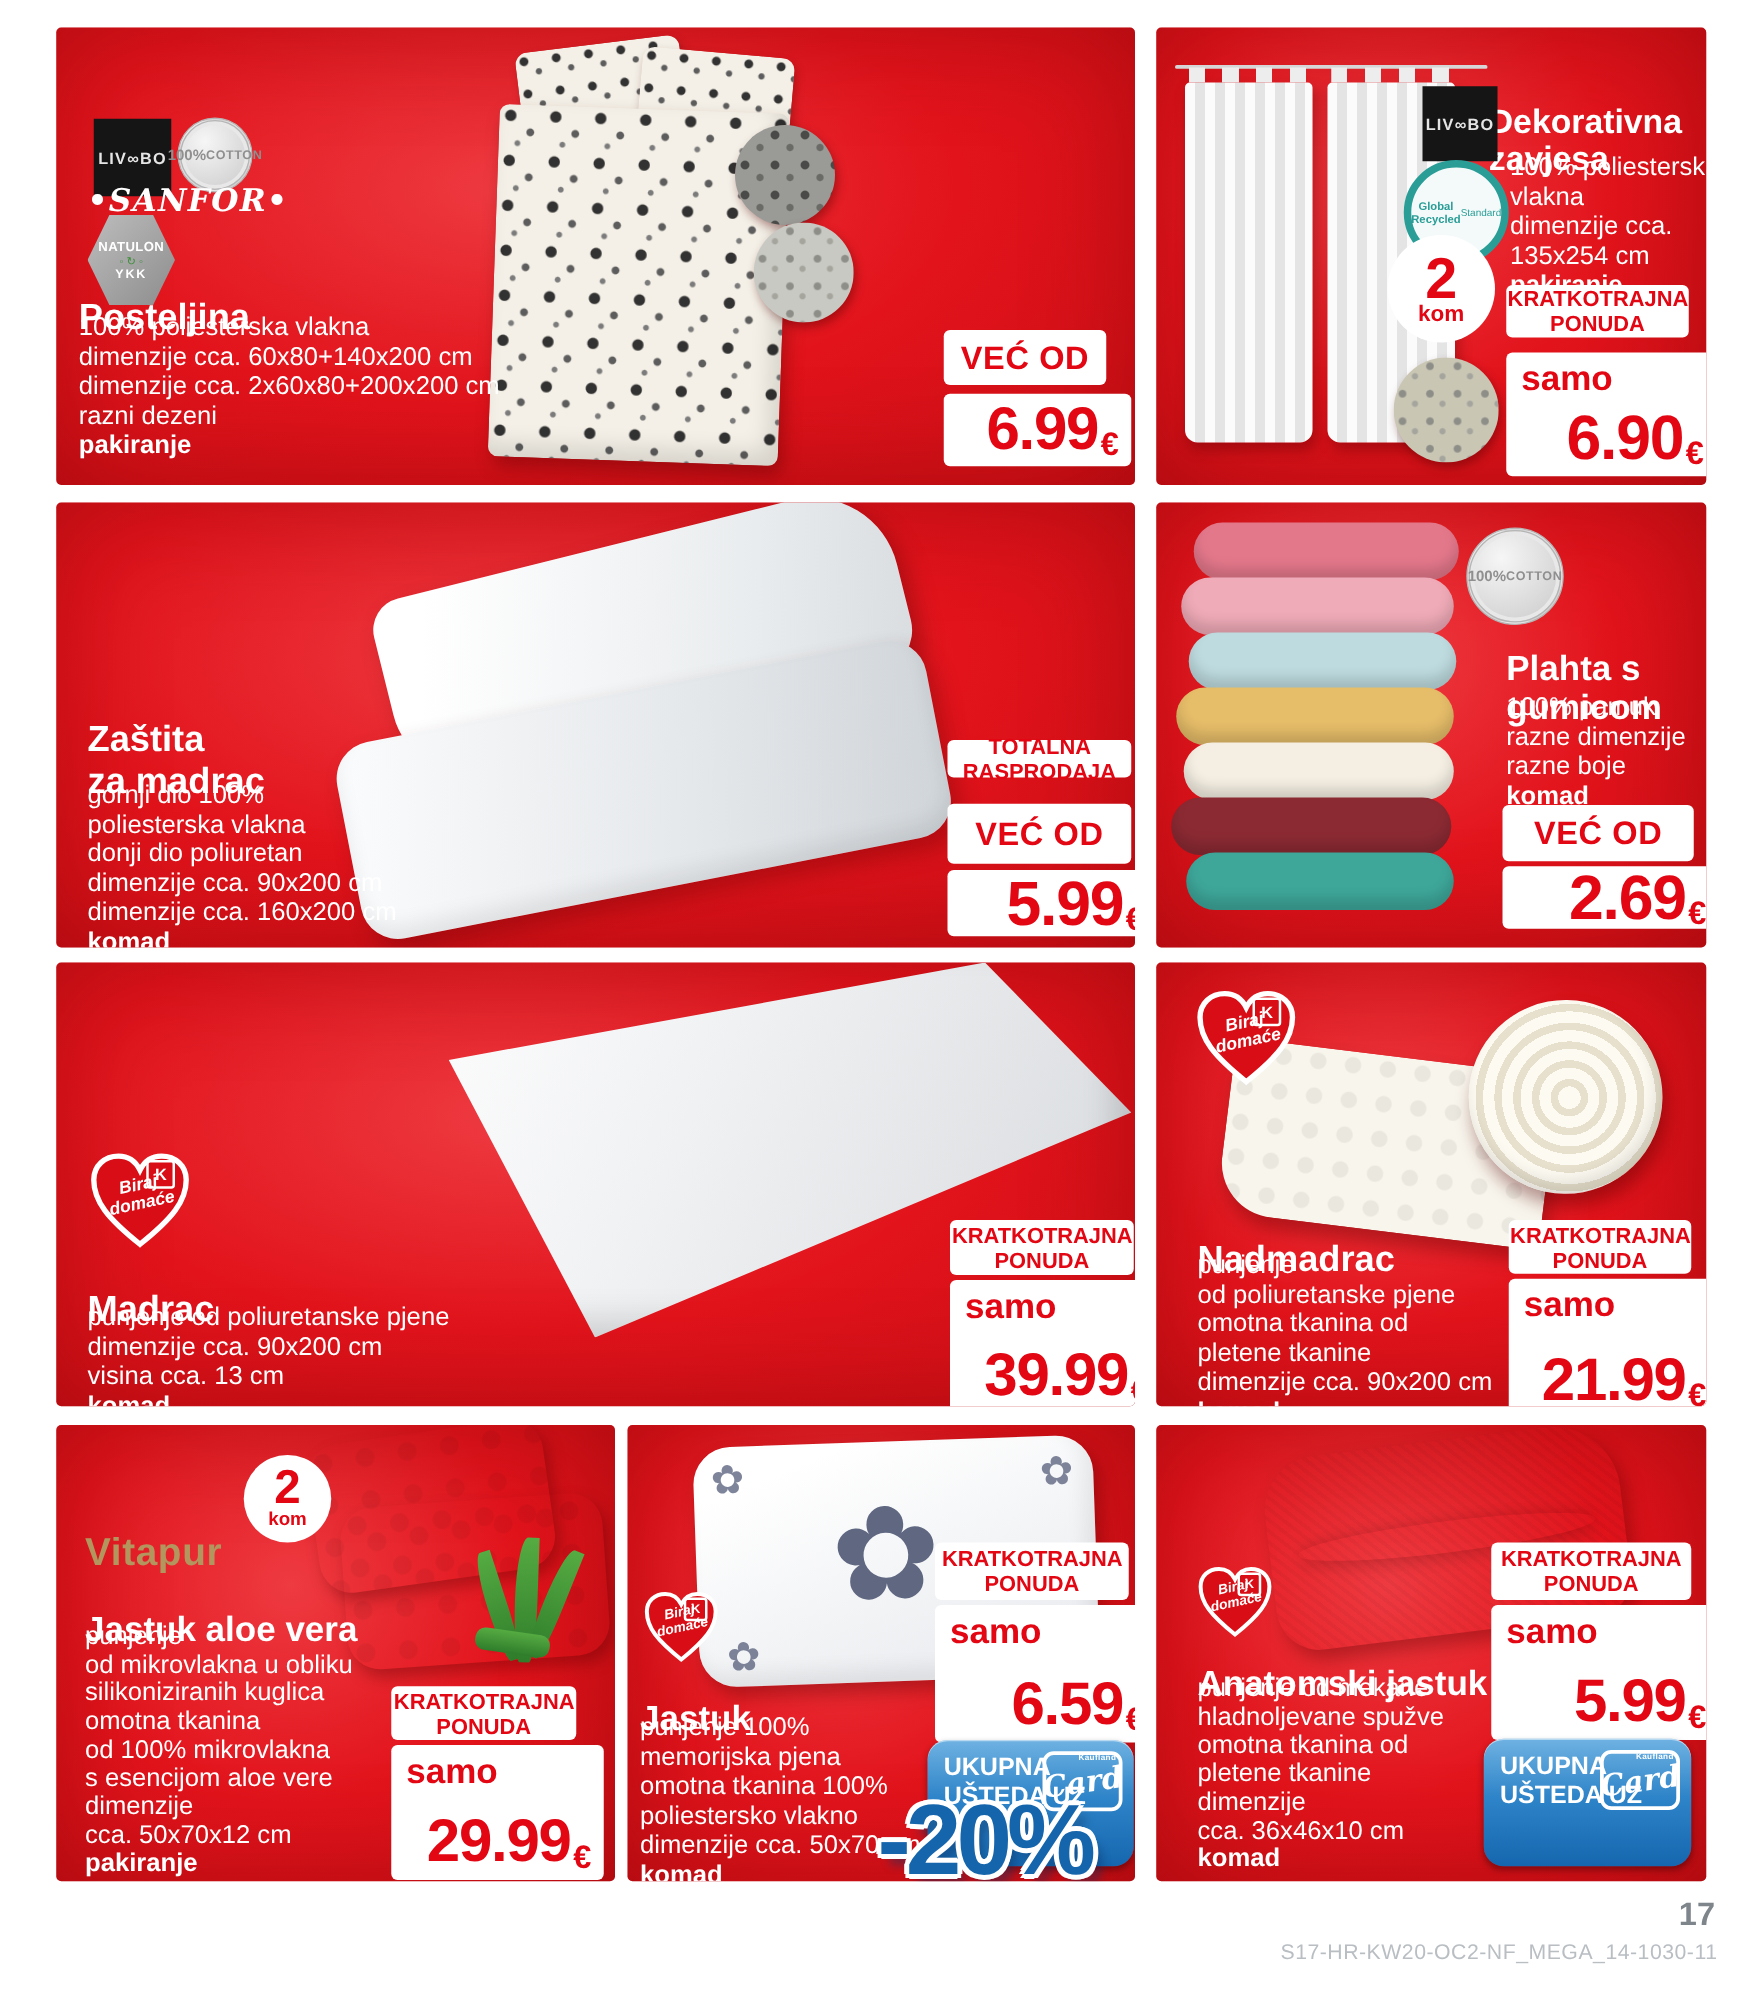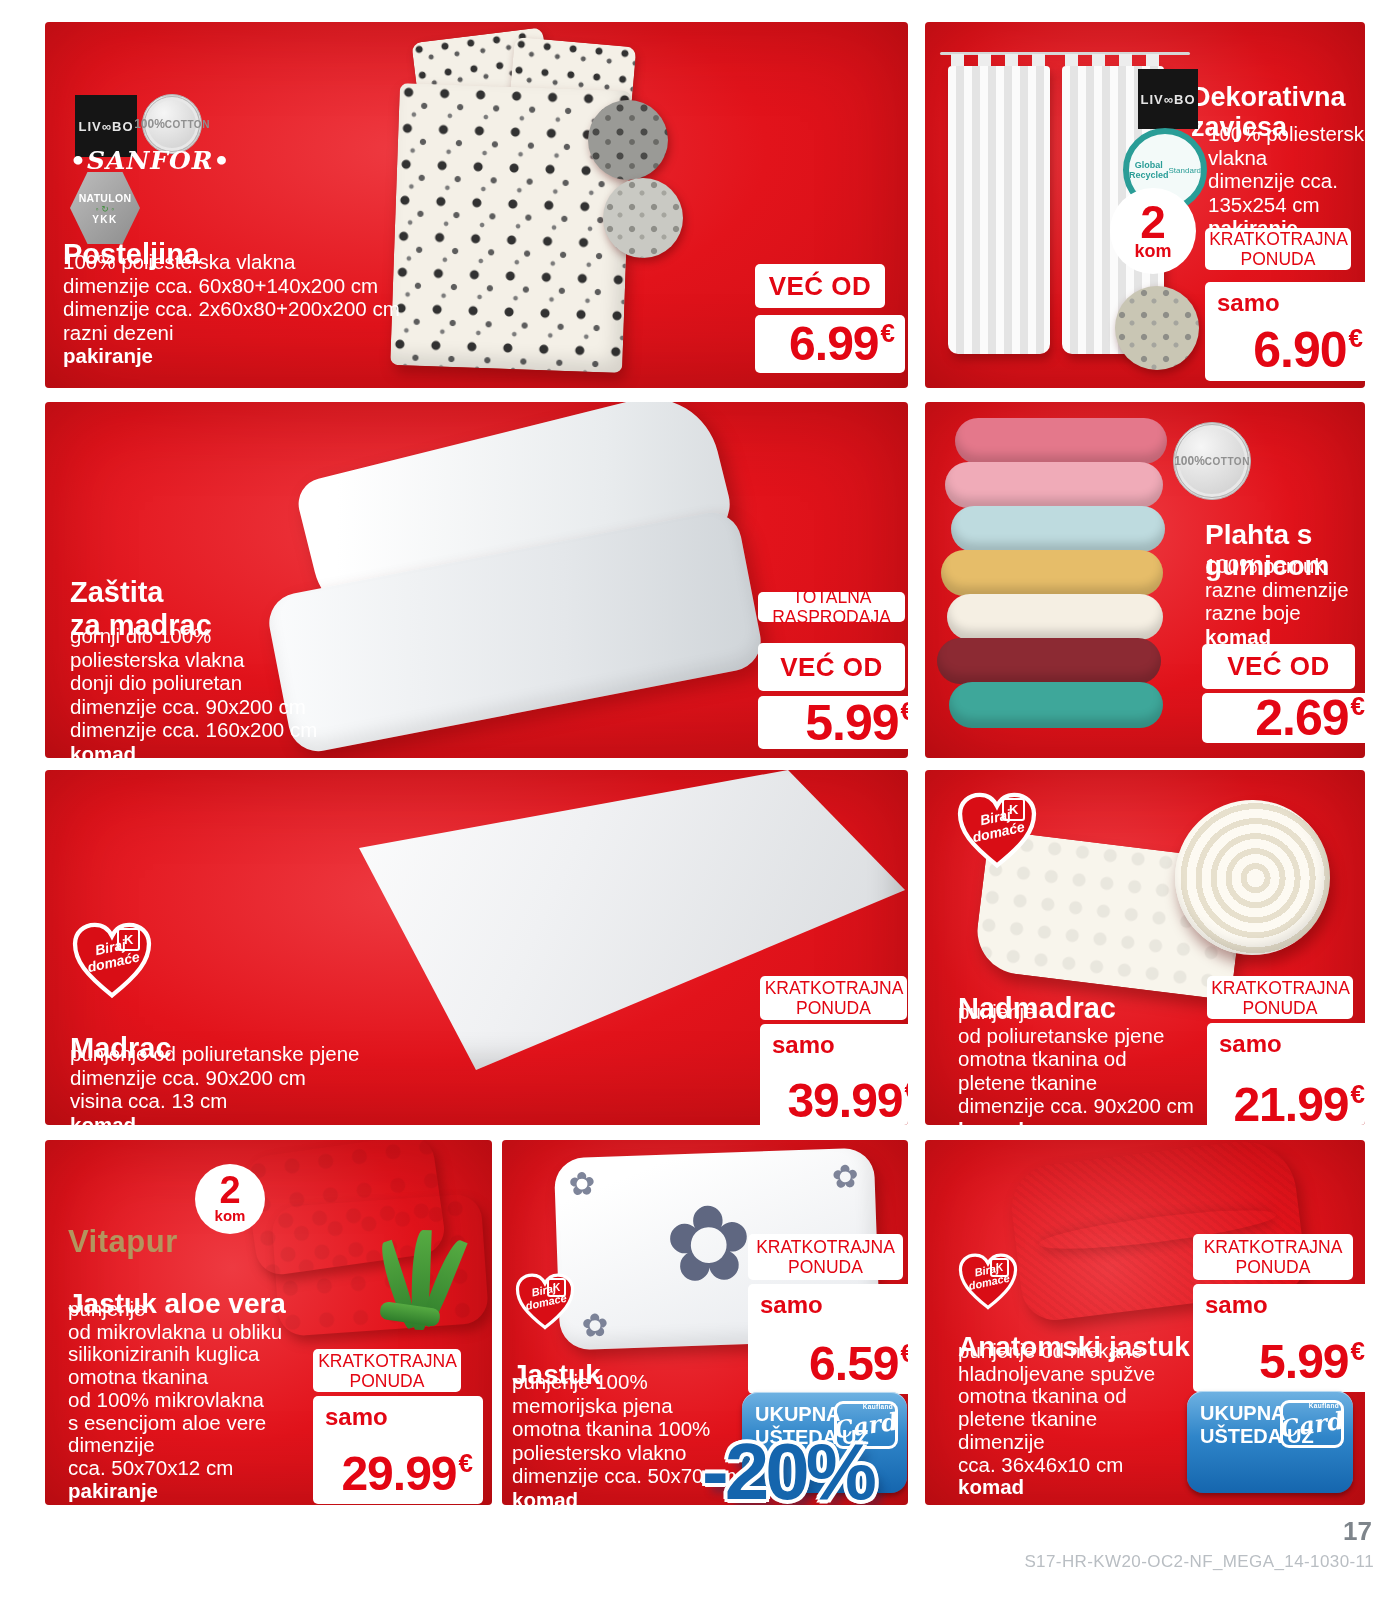--- a/index.html
+++ b/index.html
@@ -9,25 +9,25 @@
          background:radial-gradient(130% 150% at 42% 35%, #ee3a41 0%, #e2131b 32%, #cc0e15 62%, #a50d12 100%);
          box-shadow:inset 0 0 90px rgba(90,0,0,.30);}
   
   .p-title{position:absolute;font-weight:bold;font-size:29px;line-height:32px;z-index:3;white-space:nowrap;}
   .p-desc{position:absolute;font-size:20.5px;line-height:23.5px;z-index:3;}
   .dline{white-space:nowrap;}
   .b{font-weight:bold;}
   
   .wbox{position:absolute;background:#fff;border-radius:5px;color:#e30613;z-index:6;
         display:flex;align-items:center;justify-content:center;text-align:center;}
-  .offer-lbl{font-size:17.5px;line-height:20px;font-weight:normal;text-transform:uppercase;padding:0 6px;}
+  .offer-lbl{font-size:17.5px;line-height:20px;font-weight:bold;text-transform:uppercase;padding:0 6px;}
   .vecod-lbl{font-size:26px;font-weight:bold;letter-spacing:.5px;}
   .pricebox{flex-direction:column;align-items:stretch;justify-content:space-between;padding:7px 10px 6px 12px;}
-  .samo{font-size:24px;font-weight:bold;text-align:left;line-height:28px;}
-  .price-row{display:flex;justify-content:flex-end;align-items:flex-start;line-height:1;}
+  .samo{font-size:28px;font-weight:bold;text-align:left;line-height:28px;}
+  .price-row{display:flex;justify-content:flex-end;align-items:flex-end;line-height:1;}
   .price-val{font-weight:bold;font-size:50px;letter-spacing:-1px;}
   .price-val.big{font-size:48px;}
   .eur{font-weight:bold;font-size:26px;margin-left:2px;}
   
   .kom{position:absolute;background:#fff;border-radius:50%;color:#e30613;z-index:6;
        display:flex;flex-direction:column;align-items:center;justify-content:center;font-weight:bold;}
   .kom-num{font-size:46px;line-height:40px;}
   .kom-lbl{font-size:18px;line-height:18px;}
   .kom.small .kom-num{font-size:38px;line-height:34px;}
   .kom.small .kom-lbl{font-size:15px;}

